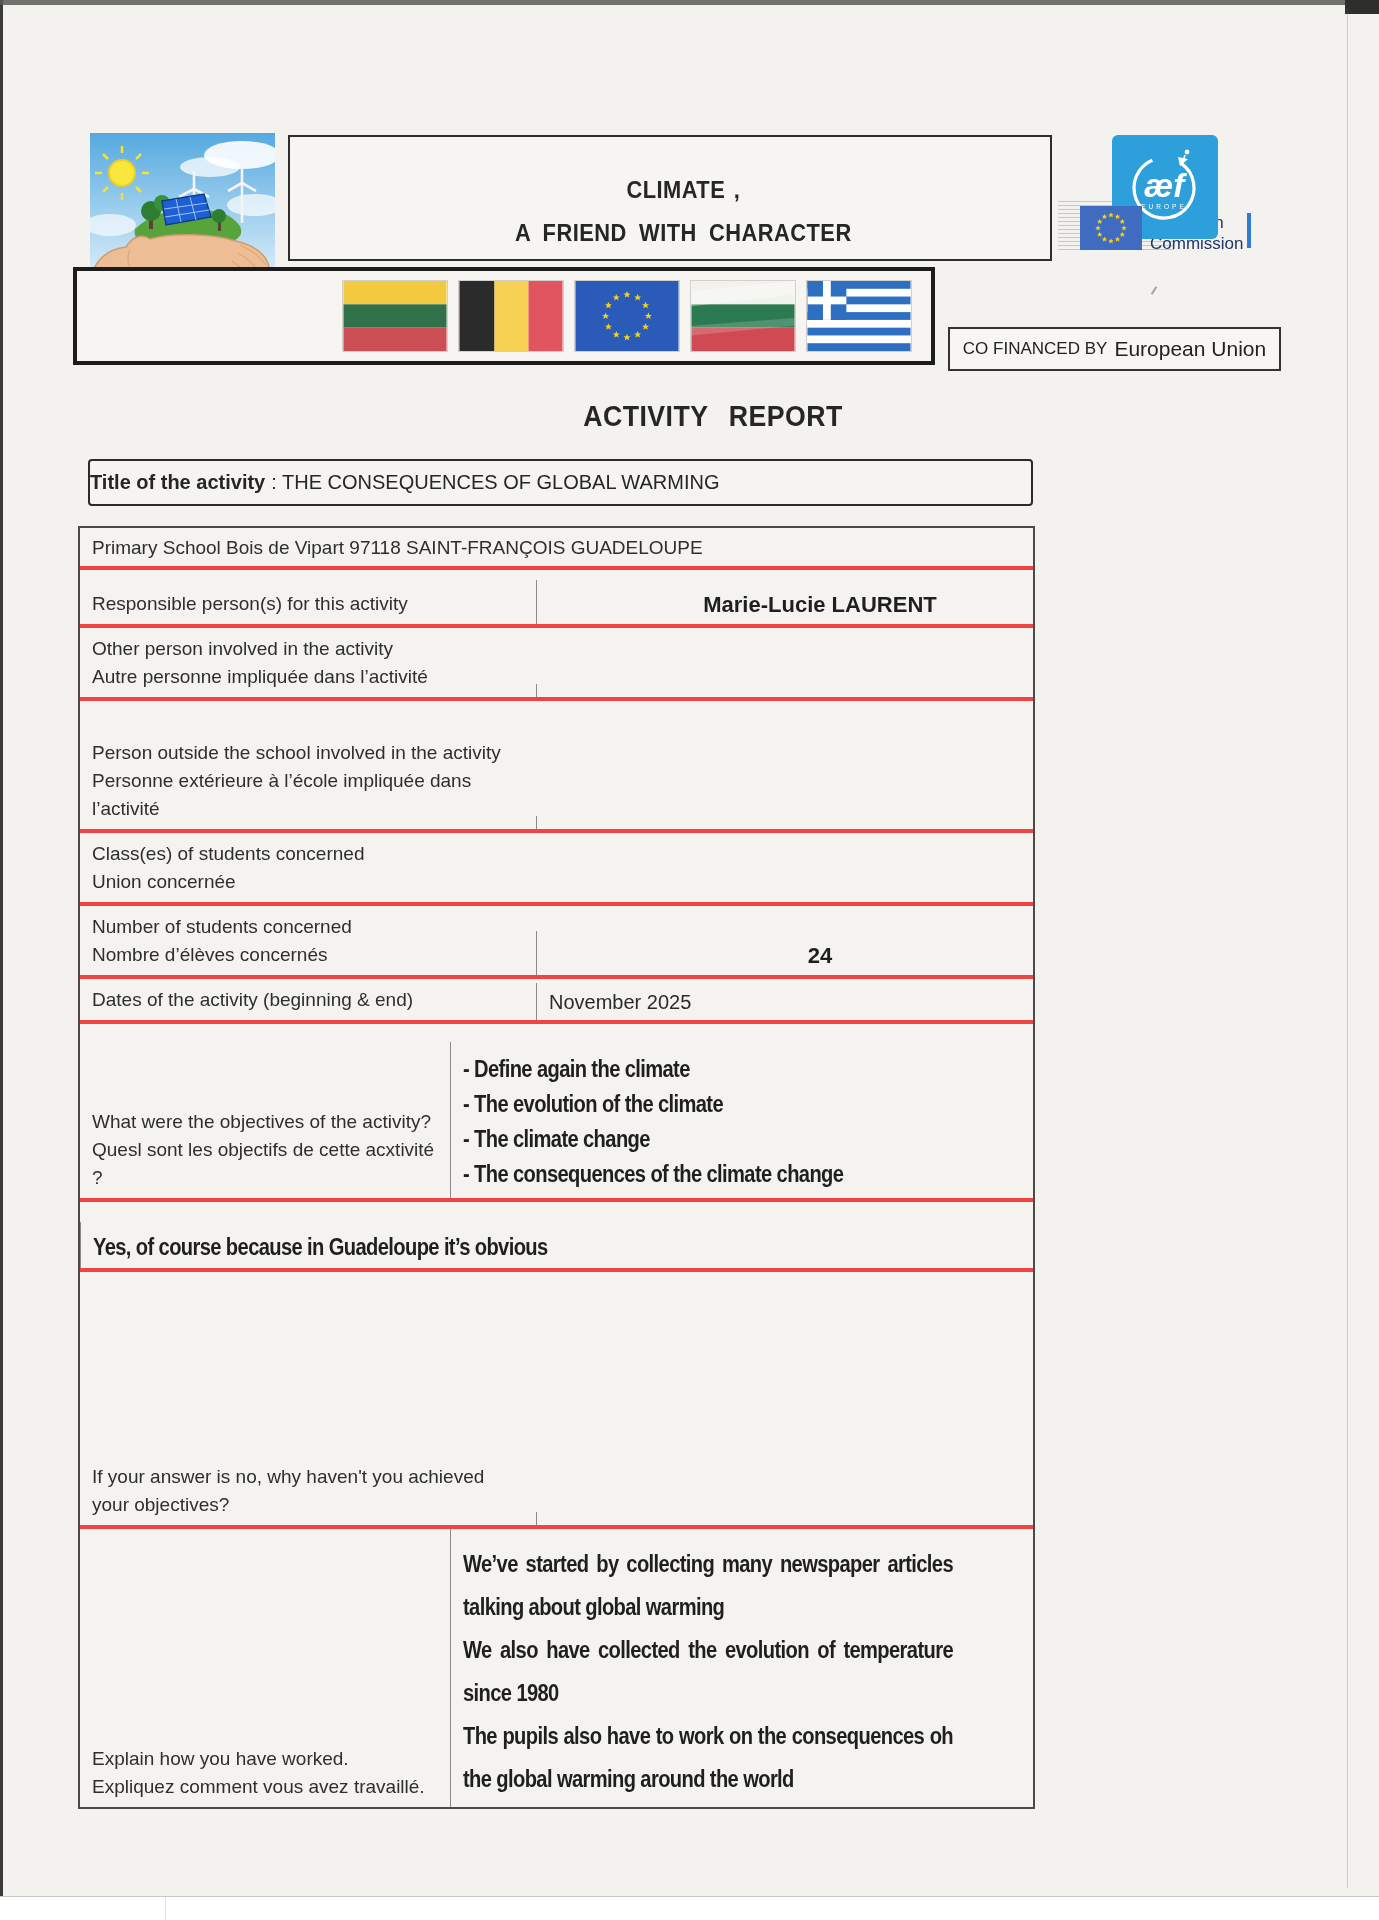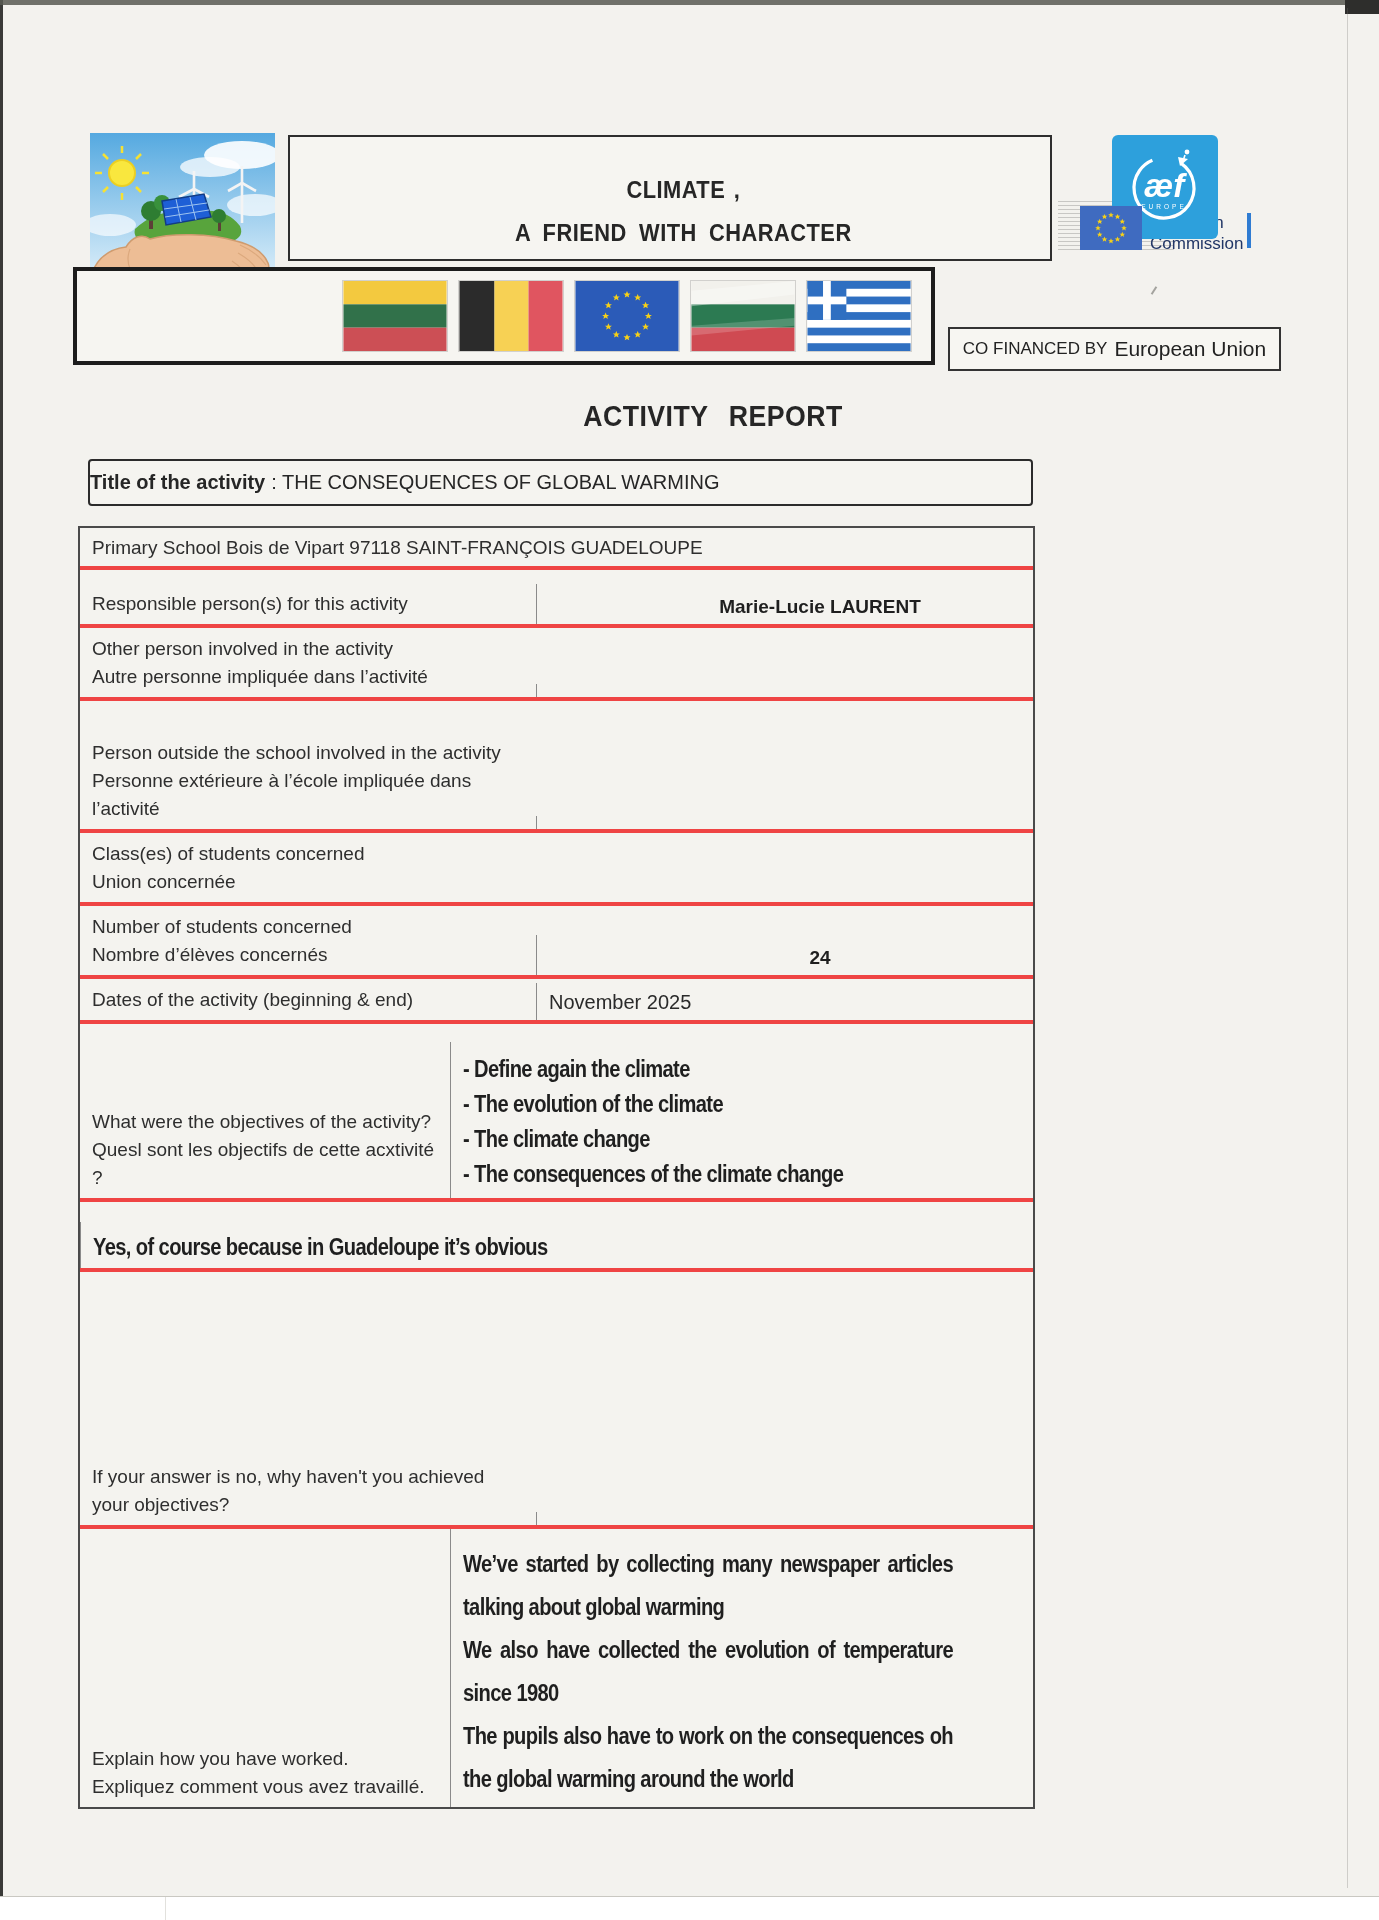--- a/index.html
+++ b/index.html
@@ -64,21 +64,21 @@
           box-sizing:border-box;}
   .row{display:flex;box-sizing:border-box;align-items:flex-end;}
   .row + .row{border-top:4px solid #ef4444;}
   .lbl{width:456px;box-sizing:border-box;padding:7px 10px 6px 12px;font-size:19px;line-height:28px;color:#2e2e2e;}
   .val{flex:1;border-left:1px solid #8a8a8a;box-sizing:border-box;padding:7px 10px 6px 12px;}
   .school-row{min-height:38px;}
   .school-row .lbl{width:100%;line-height:24px;}
   .h-resp{min-height:58px;} .h-other{min-height:72px;} .h-outside{min-height:132px;}
   .h-class{min-height:71px;} .h-num{min-height:72px;} .h-dates{min-height:40px;}
   .h-obj{min-height:178px;} .h-met{min-height:70px;} .h-ifno{min-height:257px;} .h-explain{min-height:257px;}
-  .v-center{text-align:center;font-weight:bold;font-size:19px;color:#1f1f1f;padding-top:12px;padding-left:80px;}
+  .v-center{text-align:center;font-weight:bold;font-size:22px;color:#1f1f1f;padding-top:12px;padding-left:80px;}
   .v-plain{font-size:20px;color:#2a2a2a;padding-top:8px;}
   .v-cond{width:560px;transform:scaleX(.875);transform-origin:0 50%;font-weight:bold;color:#1f1f1f;
           font-size:23px;letter-spacing:-0.7px;}
   .obj-item{line-height:35px;white-space:nowrap;}
   .v-obj{padding-top:10px;}
   .v-met{padding-top:10px;}
   .v-met .metline{line-height:30px;white-space:nowrap;}
   .v-exp{padding-top:14px;}
   .v-exp p{margin:0;text-align:justify;line-height:43px;}
 </style>

